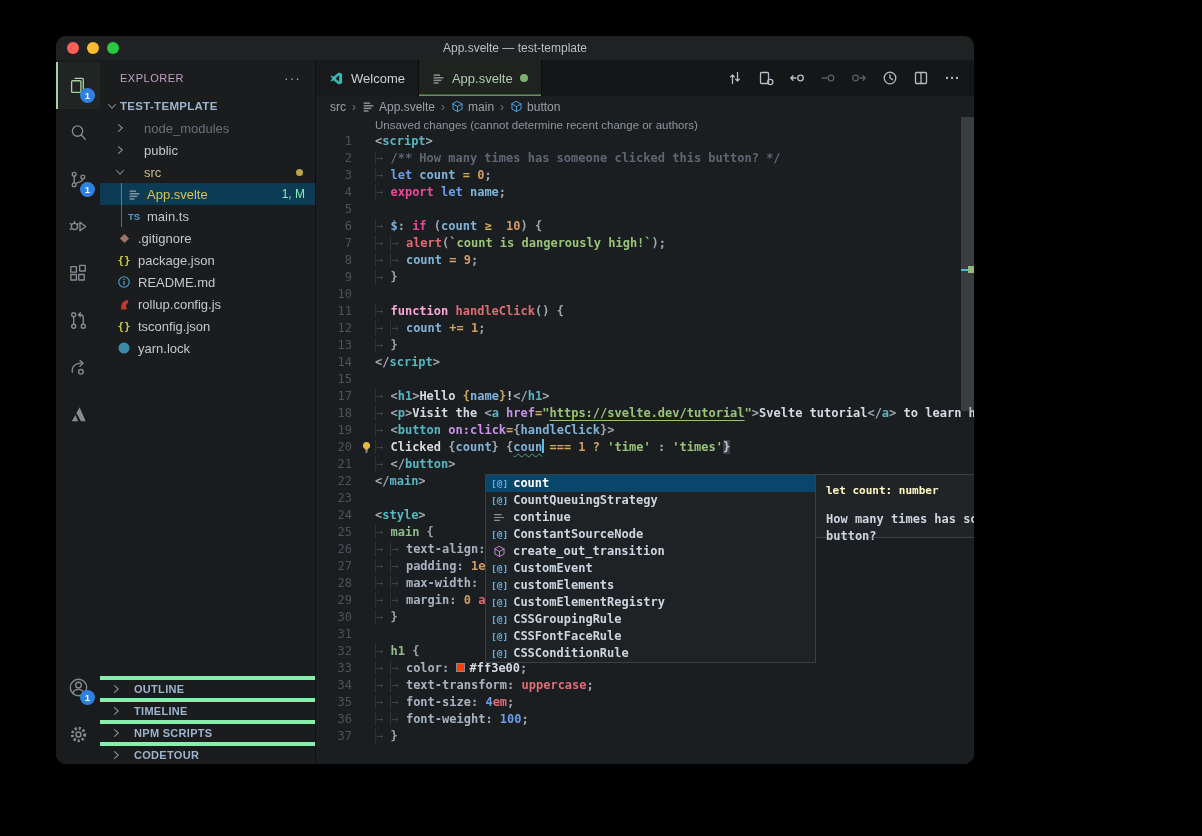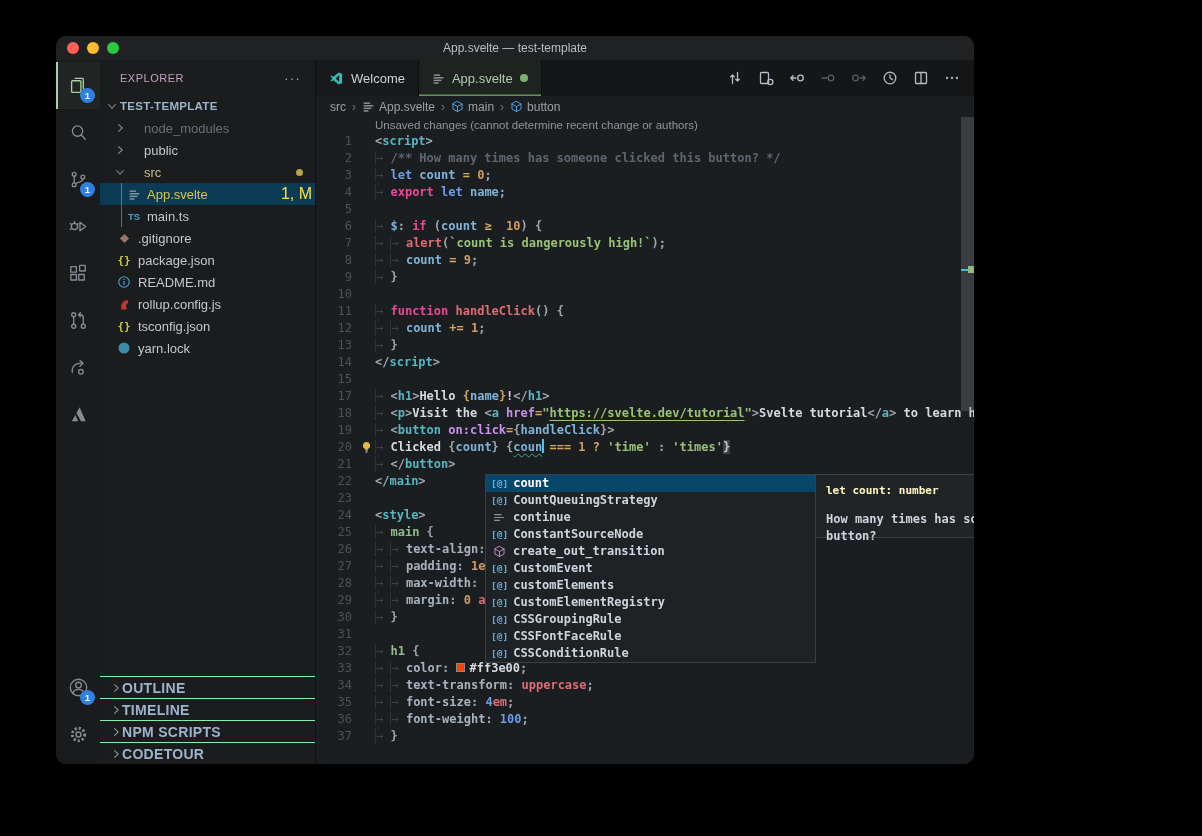--- a/index.html
+++ b/index.html
@@ -32,27 +32,27 @@
   .tree { flex:0 0 auto; }
   .trow { height:22px; display:flex; align-items:center; position:relative; cursor:default; }
   .trow .chev { width:12px; display:flex; justify-content:center; }
   .trow.folder { padding-left:14px; gap:18px; }
   .trow.child { padding-left:26px; gap:5px; }
   .trow.rootfile { padding-left:16px; gap:6px; }
   .trow.selected { background:#0c3c55; }
   .trow .guide { position:absolute; left:21px; top:0; bottom:0; width:1px; background:rgba(140,190,140,.55); }
   .trow .fic { width:16px; display:flex; justify-content:center; align-items:center; }
   .t-dim { color:#69707a; } .t-mod { color:#cbbd90; } .t-modsel { color:#d9c34d; }
-  .trow .rbadge { margin-left:auto; margin-right:3px; font-size:16px; color:#fde047; }
+  .trow .rbadge { margin-left:auto; margin-right:10px; font-size:12px; color:#86efac; }
   .trow .rdot { margin-left:auto; margin-right:12px; width:7px; height:7px; border-radius:50%; background:#b8a44a; }
   .fi-ts { color:#4d9fcb; font-size:9.5px; font-weight:bold; }
   .fi-json { color:#cbcb41; font-size:11px; font-weight:bold; font-family:"DejaVu Sans Mono",monospace; }
   .panels { margin-top:auto; }
-  .panel-row { height:22px; border-top:1px solid #86efac; display:flex; align-items:center; padding-left:10px; gap:0;
-    font-weight:bold; font-size:14px; color:#9db4cd; letter-spacing:.3px; }
+  .panel-row { height:22px; border-top:4px solid #86efac; display:flex; align-items:center; padding-left:10px; gap:12px;
+    font-weight:bold; font-size:11px; color:#9db4cd; letter-spacing:.3px; }
   
   .editor-col { flex:1; display:flex; flex-direction:column; min-width:0; position:relative; background:#1b1e20; }
   .tabbar { flex:0 0 36px; background:#141617; display:flex; align-items:stretch; }
   .tab { display:flex; align-items:center; gap:7px; padding:0 13px; font-size:13px; background:#17191a; color:#cdd2d7; border-right:1px solid #0c0d0e; }
   .tab.active { background:#1e2320; color:#b3cbae; box-shadow: inset 0 -1.5px 0 #63935c; }
   .mod-dot { width:8px; height:8px; border-radius:50%; background:#7fae6f; }
   .tab-actions { margin-left:auto; display:flex; align-items:center; gap:15px; padding-right:14px; color:#b6bdc6; }
   .ta { display:flex; align-items:center; }
   .ta.dim { color:#565e66; }
   .breadcrumbs { flex:0 0 21px; display:flex; align-items:center; gap:6px; padding-left:14px; font-size:12px; color:#9aa0a6; }
@@ -62,21 +62,21 @@
   .code-wrap { flex:1; position:relative; overflow:hidden;
     font-family:"DejaVu Sans Mono", monospace; font-size:12px; line-height:17px; font-weight:bold; }
   .blame { height:16px; line-height:16px; padding-left:59px; font-family:"Liberation Sans",sans-serif;
     font-weight:normal; font-size:11.5px; color:#8d949c; white-space:pre; }
   .code-line { height:17px; display:flex; white-space:pre; }
   .gutter { flex:0 0 44px; text-align:right; padding-right:8px; color:#4b5258; font-weight:normal; }
   .bulb-slot { flex:0 0 15px; display:flex; align-items:center; }
   .lctext { flex:1; }
   .tabarrow { color:#3a4147; border-left:1px solid #2c3237; font-weight:normal; }
   .tk-p{color:#9da7b0} .tk-w{color:#d5dbe1} .tk-t{color:#56b6c2} .tk-c{color:#5d6671}
-  .tk-k{color:#ec4899} .tk-kb{color:#6a9ee8} .tk-f{color:#ec4899} .tk-fn{color:#e06c75}
+  .tk-k{color:#ec4899} .tk-kb{color:#6a9ee8} .tk-f{color:#f9a8d4} .tk-fn{color:#e06c75}
   .tk-v{color:#7fb4da} .tk-n{color:#d19a66} .tk-nb{color:#6a9ee8} .tk-s{color:#98c379}
   .tk-su{color:#98c379; text-decoration:underline; text-underline-offset:3px;}
   .tk-o{color:#d0a95e} .tk-a{color:#c792ea} .tk-cs{color:#8fbc8b} .tk-cp{color:#a7b3c0} .tk-val{color:#e06c75}
   .tk-sq{color:#7fb4da; text-decoration:underline wavy #3fa98c; text-decoration-thickness:1px; text-underline-offset:2px;}
   .tk-bh{color:#c6cdd4; background:#3a4045;}
   .caret{display:inline-block; width:2px; height:14px; background:#52c1e8; vertical-align:-2px; margin-right:-2px;}
   .sw{display:inline-block; width:9px; height:9px; background:#ff3e00; border:1px solid #8a8a8a; margin-right:4px;}
   
   .scroll-slider { position:absolute; right:0; top:0; width:13px; height:294px; background:rgba(118,124,130,.33); }
   .ovr-caret { position:absolute; right:0; top:152px; width:13px; height:2px; background:#3dc0d8; }

